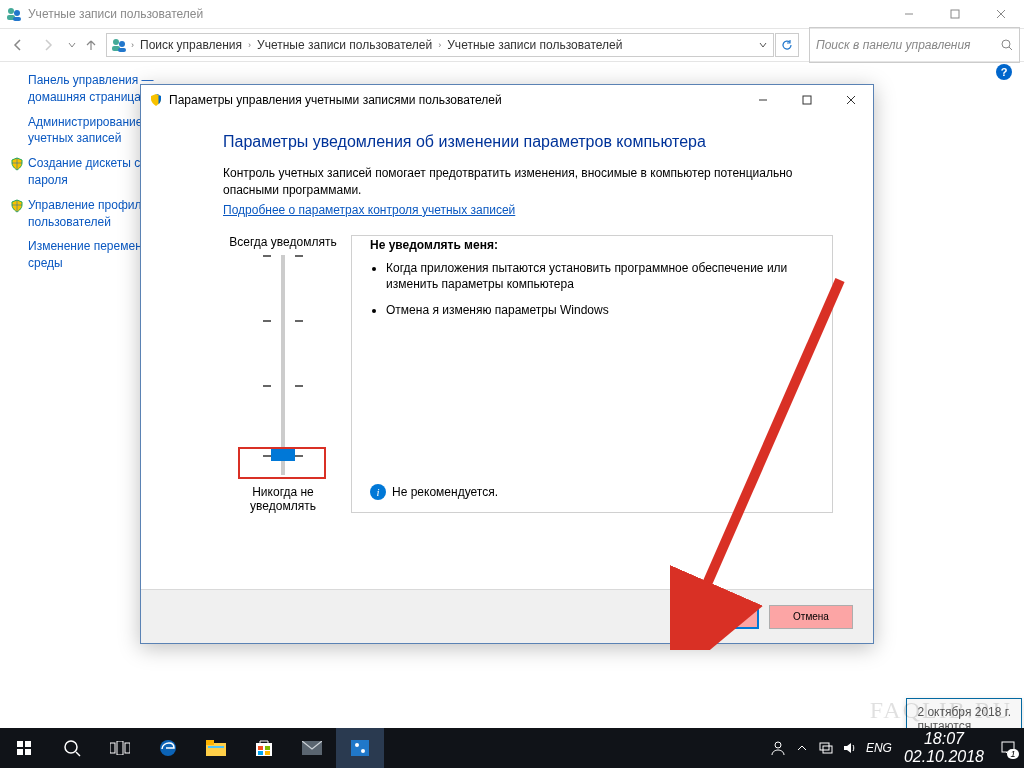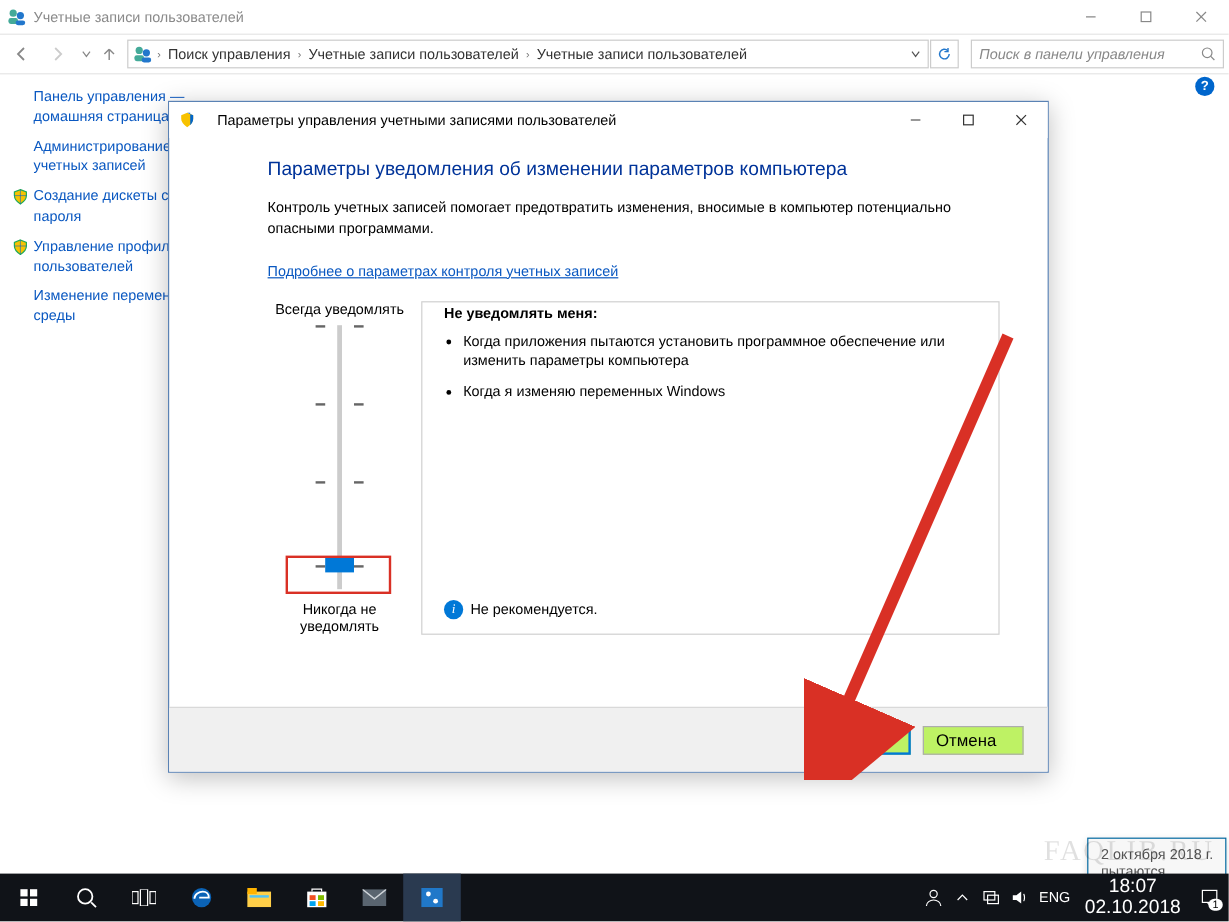--- a/index.html
+++ b/index.html
@@ -11,62 +11,62 @@
   .parent-controls div { width:46px; height:28px; display:flex; align-items:center; justify-content:center; color:#888;}
   
   .navbar { height:34px; border-top:1px solid #e5e5e5; border-bottom:1px solid #e5e5e5; display:flex; align-items:center; padding:0 4px; gap:2px;}
   .nav-btn{ width:28px; height:28px; display:flex; align-items:center; justify-content:center; color:#888;}
   .addr { flex:0 0 668px; height:24px; border:1px solid #ccc; display:flex; align-items:center; background:#fff; margin-left:4px;}
   .addr-seg { padding:0 6px; color:#333;}
   .addr-sep { color:#777; font-size:9px;}
   .addr-drop{ width:20px; text-align:center; color:#555;}
   .addr .user-icon{width:16px;height:16px;margin:0 4px;}
   .refresh-btn{width:24px;height:24px;border:1px solid #ccc;display:flex;align-items:center;justify-content:center;margin-left:-1px;}
-  .search{ flex:1; height:24px; border:1px solid #ccc; display:flex; align-items:center; padding:0 6px; color:#888; margin-left:8px;}
+  .search{ flex:1; height:36px; border:1px solid #ccc; display:flex; align-items:center; padding:0 6px; color:#888; margin-left:8px;}
   .search span{flex:1; font-style:italic;}
   
   .content { position:relative; padding:10px 0 0 28px; height:calc(100% - 62px - 40px);}
   .help-icon{position:absolute; right:12px; top:2px; width:16px;height:16px; background:#0066cc; color:#fff; border-radius:50%; font-size:11px; display:flex; align-items:center; justify-content:center; font-weight:bold;}
   .side-links{ width:160px; line-height:1.4;}
   .side-links a{ color:#0a58c1; text-decoration:none; display:block; margin-bottom:8px;}
   .side-links .with-shield{display:flex; gap:4px;}
   .side-links .with-shield svg{flex-shrink:0; margin-top:2px; margin-left:-18px;}
   
   .dialog{ position:absolute; left:140px; top:84px; width:734px; height:560px; background:#fff; border:1px solid #5a82b4; box-shadow:0 4px 20px rgba(0,0,0,.25);}
-  .dlg-title{ height:30px; background:#fff; display:flex; align-items:center; padding:0 8px; font-size:12px;gap:12px;}
+  .dlg-title{ height:30px; background:#fff; display:flex; align-items:center; padding:0 8px; font-size:12px;}
   .dlg-title .shield{width:14px;height:14px;margin-right:6px;}
   .dlg-controls{ position:absolute; right:0; top:0; display:flex;}
   .dlg-controls div{ width:44px; height:30px; display:flex;align-items:center;justify-content:center;}
   .dlg-body{ padding:18px 40px 18px 82px; height:calc(100% - 30px - 54px); overflow:hidden;}
   .dlg-h1{ color:#003399; font-size:16px; font-weight:400; margin:0 0 14px 0;}
-  .dlg-desc{ font-size:12px; line-height:1.4; margin-bottom:20px;}
+  .dlg-desc{ font-size:12px; line-height:1.4; margin-bottom:4px;}
   .dlg-link{ color:#0a58c1; text-decoration:underline; cursor:pointer; display:inline-block;}
   .slider-area{ display:flex; margin-top:18px;}
   .slider-col{ width:120px; text-align:center; position:relative;}
   .slider-lbl{font-size:12px; margin-bottom:6px;}
   .slider-track{ position:relative; width:4px; height:220px; background:#ccc; margin:0 auto;}
   .tick{position:absolute; left:-18px; width:40px; display:flex; justify-content:space-between;}
   .tick span{width:8px;height:2px;background:#666;}
   .slider-thumb{position:absolute; left:50%; transform:translateX(-50%); width:24px; height:12px; background:#0078d7;}
   .thumb-highlight{position:absolute; border:2px solid #d93025; width:88px; height:32px;}
   .slider-lbl2{font-size:12px; margin-top:10px;}
   .info-box{ flex:1; border:1px solid #d0d0d0; padding:2px 18px; font-size:12px; margin-left:8px; min-height:220px; position:relative;}
   .info-h{font-weight:bold; margin-bottom:8px;}
   .info-box ul{margin:0 0 0 16px; padding:0;}
   .info-box li{margin-bottom:10px; line-height:1.35;}
   .info-footer{ position:absolute; bottom:12px; left:18px; display:flex; align-items:center; gap:6px;}
   .info-footer .i{width:16px;height:16px;border-radius:50%;background:#0078d7;color:#fff;display:flex;align-items:center;justify-content:center;font-style:italic;font-size:11px;font-family:Georgia;}
   .dlg-footer{ height:54px; border-top:1px solid #d9d9d9; background:#f0f0f0; display:flex; align-items:center; justify-content:flex-end; padding:0 20px; gap:10px;}
-  .btn{ min-width:84px; height:24px; border:1px solid #adadad; background:#bef264; display:flex; align-items:center; justify-content:flex-start; padding:0 10px; font-size:14px;}
+  .btn{ min-width:84px; height:24px; border:1px solid #adadad; background:#fca5a5; display:flex; align-items:center; justify-content:center; padding:0 10px; font-size:10px;}
   .btn.primary{ border:2px solid #0078d7;}
   .btn .shield{width:12px;height:12px;margin-right:4px;}
   
   .arrow{position:absolute; pointer-events:none;}
   
-  .taskbar{ position:absolute; bottom:0; left:0; right:0; height:40px; background:#101318; display:flex; align-items:flex-start; color:#fff;}
+  .taskbar{ position:absolute; bottom:0; left:0; right:0; height:40px; background:#101318; display:flex; align-items:flex-start; color:#fff;font-style:italic;}
   .tb-btn{ width:48px; height:40px; display:flex; align-items:center; justify-content:center;}
   .tb-btn.active{background:#2a3a50;}
   .tb-tray{ margin-left:auto; display:flex; align-items:center; height:40px;}
   .tray-ic{ width:24px; height:40px; display:flex; align-items:center; justify-content:center; font-size:12px; color:#fff;}
   .clock{ text-align:center; font-size:16px; line-height:1.15; padding:0 8px;}
   .balloon{position:absolute; right:2px; bottom:28px; background:#f7f7f7; border:1px solid #0369a1; padding:6px 10px; font-size:12px; color:#555; box-shadow:0 2px 6px rgba(0,0,0,.15);}
   .watermark{position:absolute; right:12px; bottom:44px; font-size:24px; color:rgba(0,0,0,.12); letter-spacing:2px; font-family:Georgia,serif;}
 </style>
 </head>
 <body>
@@ -232,21 +232,21 @@
             </div>
           <div class="slider-thumb" style="top:194px"></div>
         </div>
         <div class="thumb-highlight" style="left:15px; top:212px;"></div>
         <div class="slider-lbl2">Никогда не уведомлять</div>
       </div>
       <div class="info-box">
         <div class="info-h">Не уведомлять меня:</div>
         <ul>
           <li>Когда приложения пытаются установить программное обеспечение или изменить параметры компьютера</li>
-          <li>Когда я изменяю переменных Windows</li>
+          <li>Отмена я изменяю параметры Windows</li>
         </ul>
         <div class="info-footer">
           <span class="i">i</span>
           <span>Не рекомендуется.</span>
         </div>
       </div>
     </div>
   </div>
 
   <div class="dlg-footer">

